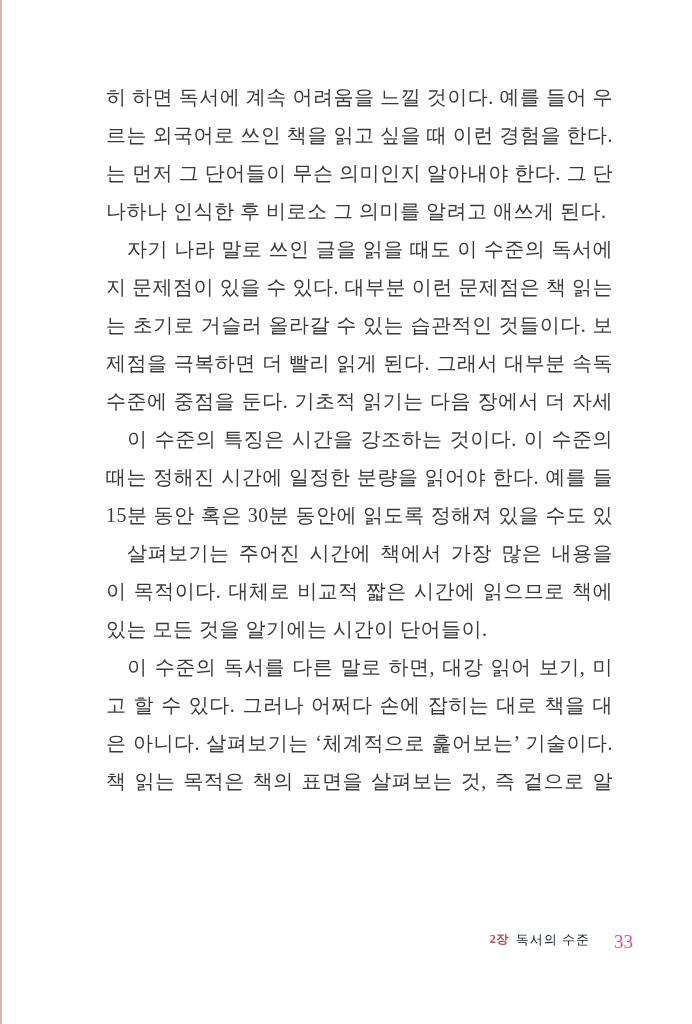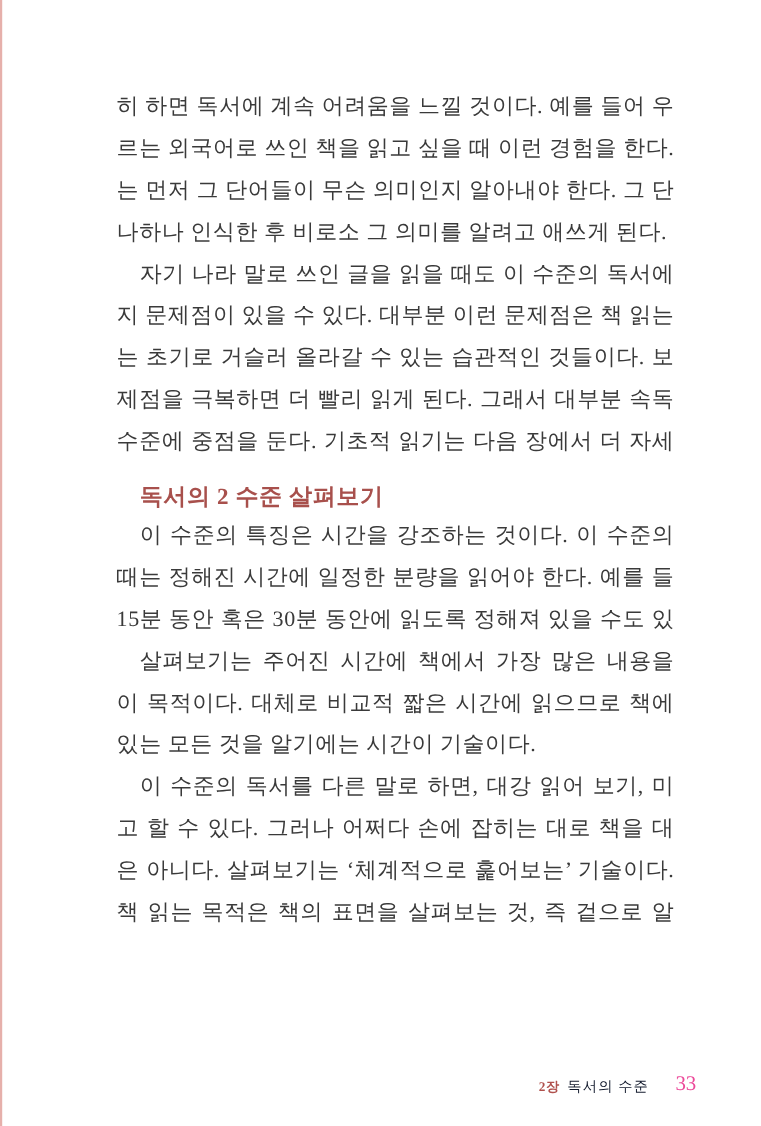--- a/index.html
+++ b/index.html
@@ -53,23 +53,22 @@
     line-height: 34px;
     font-weight: bold;
     color: #a8504c;
     letter-spacing: 0.5px;
   }
   .footer {
     position: absolute;
     top: 931px;
     right: 59px;
     display: flex;
-    align-items: flex-end;
+    align-items: flex-start;
     white-space: nowrap;
-    margin-top: 44px;
   }
   .footer .chapter {
     color: #b0514d;
     font-size: 12px;
     font-weight: bold;
     margin-right: 7px;
     letter-spacing: 0.5px;
   }
   .footer .section {
     color: #0f172a;
@@ -96,30 +95,29 @@
         <div class="line">는 먼저 그 단어들이 무슨 의미인지 알아내야 한다. 그 단어들을 하</div>
         <div class="line para-last">나하나 인식한 후 비로소 그 의미를 알려고 애쓰게 된다.</div>
       </div>
       <div class="para">
         <div class="line first-indent">자기 나라 말로 쓰인 글을 읽을 때도 이 수준의 독서에서 여러 가</div>
         <div class="line">지 문제점이 있을 수 있다. 대부분 이런 문제점은 책 읽는 법을 배우</div>
         <div class="line">는 초기로 거슬러 올라갈 수 있는 습관적인 것들이다. 보통 이런 문</div>
         <div class="line">제점을 극복하면 더 빨리 읽게 된다. 그래서 대부분 속독 과정은 이</div>
         <div class="line">수준에 중점을 둔다. 기초적 읽기는 다음 장에서 더 자세하게 다루</div>
       </div>
-      <h2 class="section-heading">독서의 2 수준 살펴보기</h2>
       <div class="para">
         <div class="line first-indent">이 수준의 특징은 시간을 강조하는 것이다. 이 수준의 독서를 할</div>
         <div class="line">때는 정해진 시간에 일정한 분량을 읽어야 한다. 예를 들어 이 책을</div>
         <div class="line para-last">15분 동안 혹은 30분 동안에 읽도록 정해져 있을 수도 있다.</div>
       </div>
       <div class="para">
         <div class="line first-indent">살펴보기는 주어진 시간에 책에서 가장 많은 내용을 파악하는 것</div>
         <div class="line">이 목적이다. 대체로 비교적 짧은 시간에 읽으므로 책에서 얻을 수</div>
-        <div class="line para-last">있는 모든 것을 알기에는 시간이 기술이다.</div>
+        <div class="line para-last">있는 모든 것을 알기에는 시간이 단어들이.</div>
       </div>
       <div class="para">
         <div class="line first-indent">이 수준의 독서를 다른 말로 하면, 대강 읽어 보기, 미리 읽기라</div>
         <div class="line">고 할 수 있다. 그러나 어쩌다 손에 잡히는 대로 책을 대충 보는 것</div>
         <div class="line">은 아니다. 살펴보기는 ‘체계적으로 훑어보는’ 기술이다. 이 수준의</div>
         <div class="line">책 읽는 목적은 책의 표면을 살펴보는 것, 즉 겉으로 알 수 있는 모</div>
       </div>
     </main>
 
   <footer class="footer">

